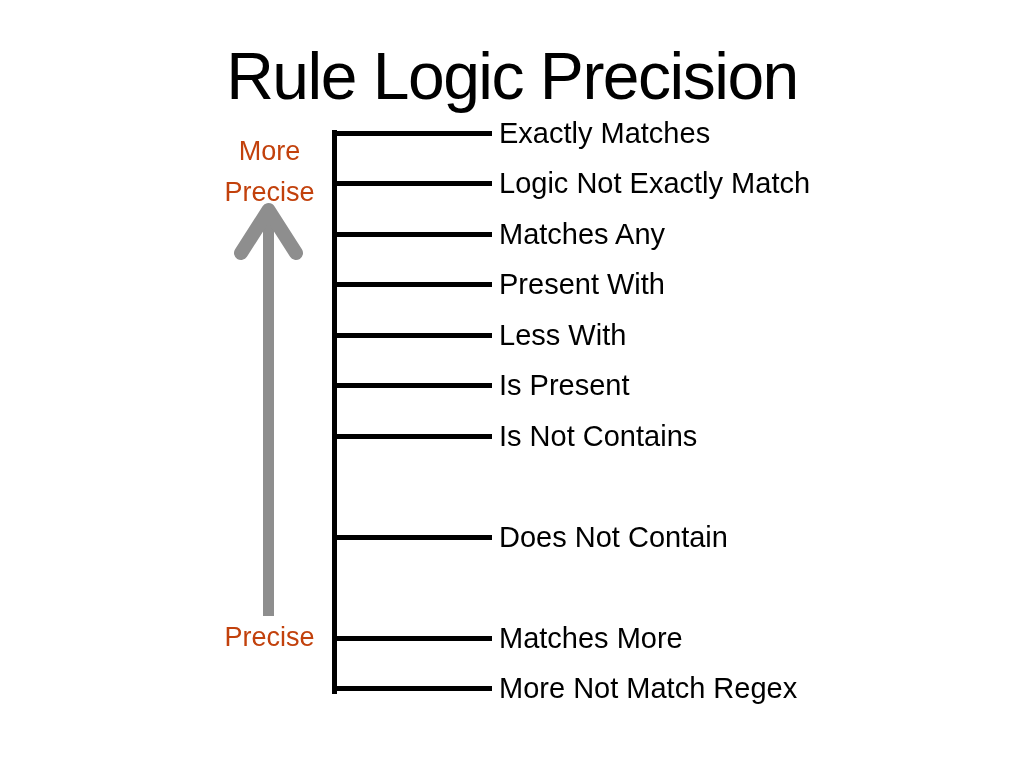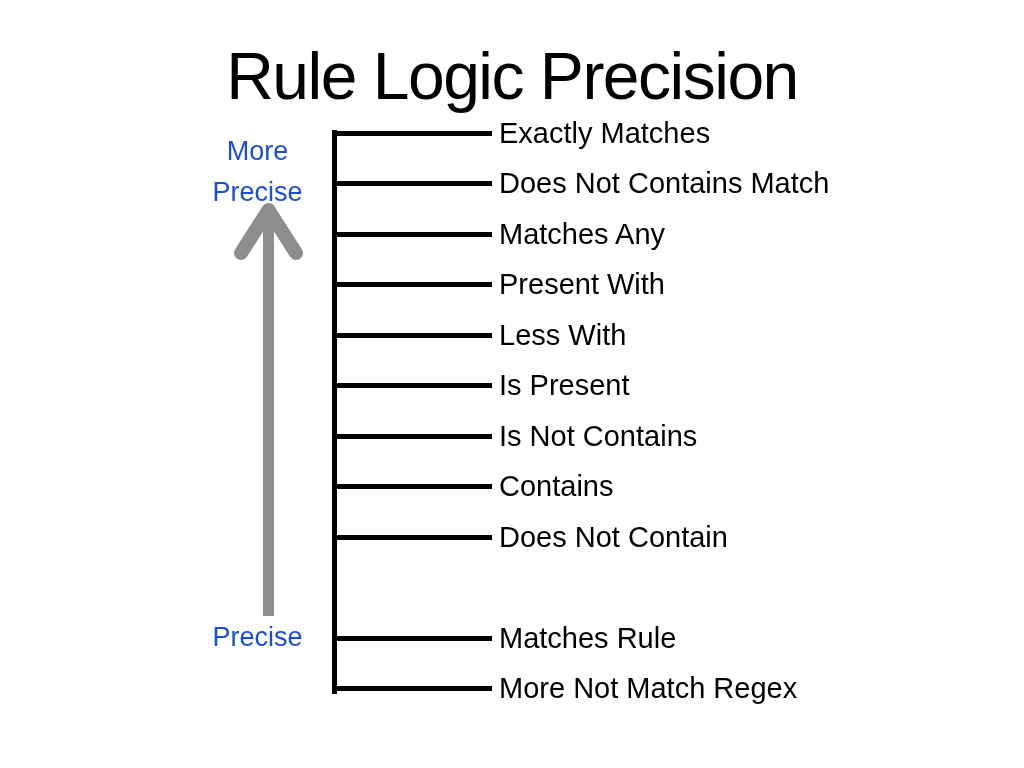--- a/index.html
+++ b/index.html
@@ -22,26 +22,26 @@
     width: 100%;
     margin: 0;
     text-align: center;
     font-size: 66px;
     font-weight: 400;
     letter-spacing: -1.5px;
     color: #000000;
   }
   .axis-label {
     position: absolute;
-    left: 190px;
+    left: 202px;
     width: 135px;
     text-align: center;
     font-size: 27px;
     line-height: 41px;
-    color: #1d4ed8;
+    color: #c2410c;
   }
   .axis-label.more { top: 131px; }
   .axis-label.less { top: 617px; }
   .arrow-svg {
     position: absolute;
     left: 220px;
     top: 198px;
     width: 100px;
     height: 430px;
   }
@@ -105,21 +105,21 @@
 
   <div class="ladder">
     <div class="spine"></div>
 
     <div class="row" style="--i:0">
       <div class="tick"></div>
       <span class="rule-label">Exactly Matches</span>
     </div>
     <div class="row" style="--i:1">
       <div class="tick"></div>
-      <span class="rule-label">Does Not Contains Match</span>
+      <span class="rule-label">Logic Not Exactly Match</span>
     </div>
     <div class="row" style="--i:2">
       <div class="tick"></div>
       <span class="rule-label">Matches Any</span>
     </div>
     <div class="row" style="--i:3">
       <div class="tick"></div>
       <span class="rule-label">Present With</span>
     </div>
     <div class="row" style="--i:4">
@@ -127,31 +127,27 @@
       <span class="rule-label">Less With</span>
     </div>
     <div class="row" style="--i:5">
       <div class="tick"></div>
       <span class="rule-label">Is Present</span>
     </div>
     <div class="row" style="--i:6">
       <div class="tick"></div>
       <span class="rule-label">Is Not Contains</span>
     </div>
-    <div class="row" style="--i:7">
-      <div class="tick"></div>
-      <span class="rule-label">Contains</span>
-    </div>
     <div class="row" style="--i:8">
       <div class="tick"></div>
       <span class="rule-label">Does Not Contain</span>
     </div>
     <div class="row" style="--i:10">
       <div class="tick"></div>
-      <span class="rule-label">Matches Rule</span>
+      <span class="rule-label">Matches More</span>
     </div>
     <div class="row" style="--i:11">
       <div class="tick"></div>
       <span class="rule-label">More Not Match Regex</span>
     </div>
   </div>
 
 </div>
 
 </body></html>

